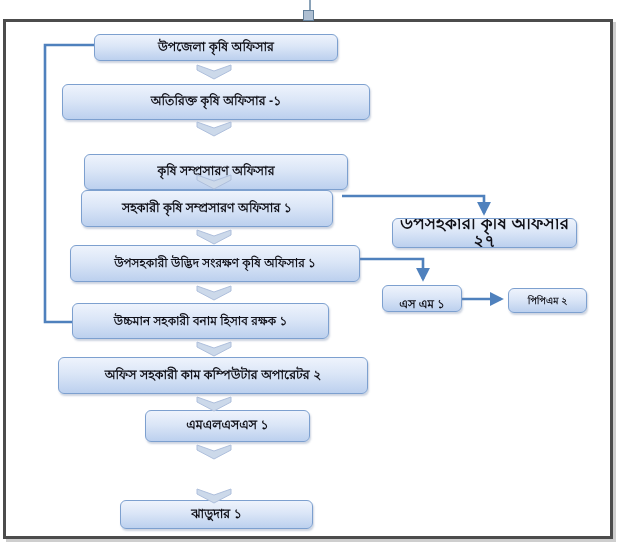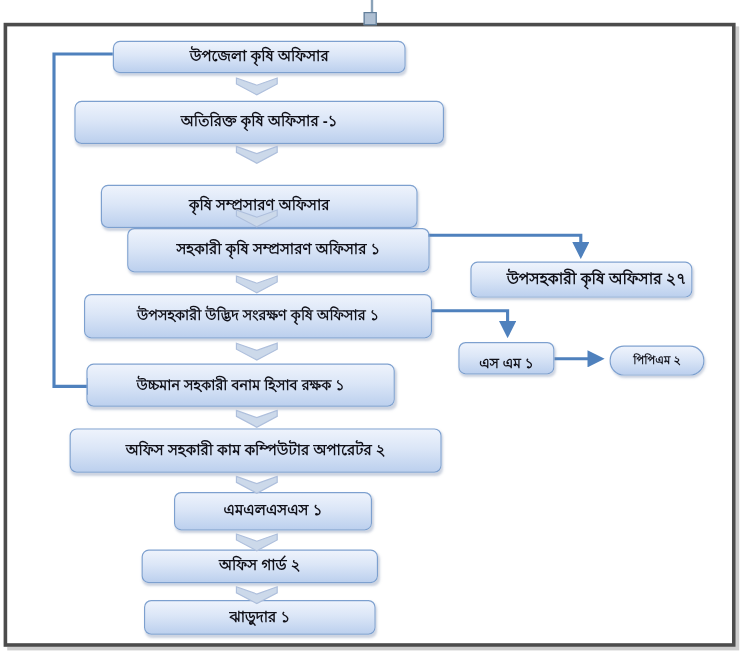--- a/index.html
+++ b/index.html
@@ -11,30 +11,30 @@
   .handle{position:absolute;left:303px;top:10px;width:11px;height:11px;background:#aebfd2;
           border:1px solid #627f9a;box-sizing:border-box;}
   .node{position:absolute;display:flex;align-items:center;justify-content:center;
         text-align:center;box-sizing:border-box;border:1px solid #7da0cf;border-radius:6px;
         background:linear-gradient(180deg,#eef3fc 0%,#dbe6f7 45%,#bcd0ee 100%);
         box-shadow:1px 2px 2px rgba(110,130,165,.35);
         font-weight:bold;font-size:12.5px;color:#101018;line-height:1.05;padding:1px 4px;overflow:hidden;}
   .n0{left:94px;top:34px;width:244px;height:27px;}
   .n1{left:62px;top:84px;width:308px;height:36px;}
   .n2{left:84px;top:137px;width:264px;height:36px;margin-top:17px;}
-  .n3{left:106px;top:190px;width:252px;height:37px;}
+  .n3{left:81px;top:190px;width:252px;height:37px;}
   .n4{left:70px;top:245px;width:290px;height:37px;font-size:12px;}
   .n5{left:72px;top:303px;width:257px;height:36px;font-size:12px;}
   .n6{left:58px;top:357px;width:310px;height:37px;text-align:center;}
   .n7{left:145px;top:410px;width:165px;height:32px;}
   .n8{left:118px;top:458px;width:197px;height:28px;}
   .n9{left:120px;top:500px;width:193px;height:29px;}
-  .n10{left:392px;top:218px;width:185px;height:30px;font-size:13px;justify-content:flex-end;}
+  .n10{left:392px;top:218px;width:185px;height:30px;font-size:17px;justify-content:flex-end;}
   .n11{left:382px;top:285px;width:80px;height:27px;font-size:11.5px;align-items:flex-end;}
-  .n12{left:508px;top:288px;width:79px;height:25px;font-size:9.5px;border-radius:12px;}
+  .n12{left:508px;top:288px;width:79px;height:25px;font-size:9.5px;}
   .da{position:absolute;left:196px;width:36px;height:16px;}
   .da svg{display:block;}
   .connectors{position:absolute;left:0;top:0;width:622px;height:548px;pointer-events:none;}
 </style>
 </head>
 <body>
 
 <div class="page">
 
   <div class="frame"></div>
@@ -69,23 +69,20 @@
       <span>উপসহকারী উদ্ভিদ সংরক্ষণ কৃষি অফিসার ১</span>
     </div>
   <div class="node n5">
       <span>উচ্চমান সহকারী বনাম হিসাব রক্ষক ১</span>
     </div>
   <div class="node n6">
       <span>অফিস সহকারী কাম কম্পিউটার অপারেটর ২</span>
     </div>
   <div class="node n7">
       <span>এমএলএসএস ১</span>
-    </div>
-  <div class="node n8">
-      <span>অফিস গার্ড ২</span>
     </div>
   <div class="node n9">
       <span>ঝাড়ুদার ১</span>
     </div>
   <div class="node n10">
       <span>উপসহকারী কৃষি অফিসার ২৭</span>
     </div>
   <div class="node n11">
       <span>এস এম ১</span>
     </div>

